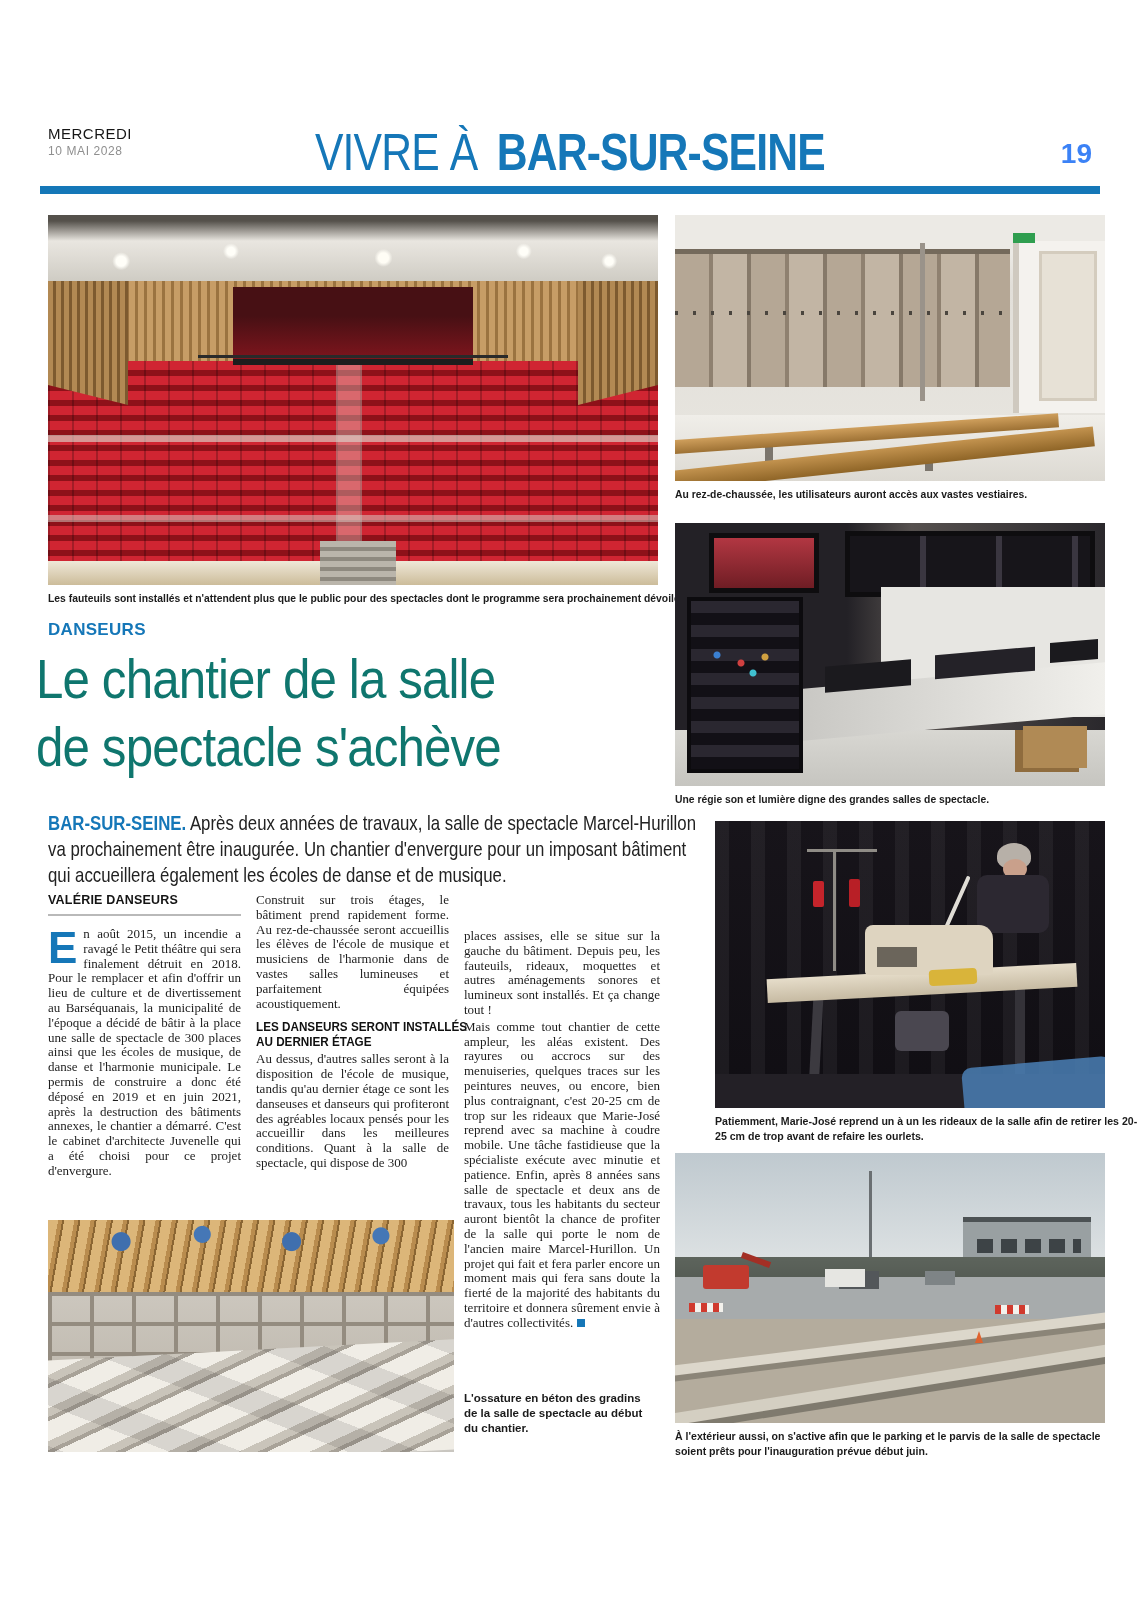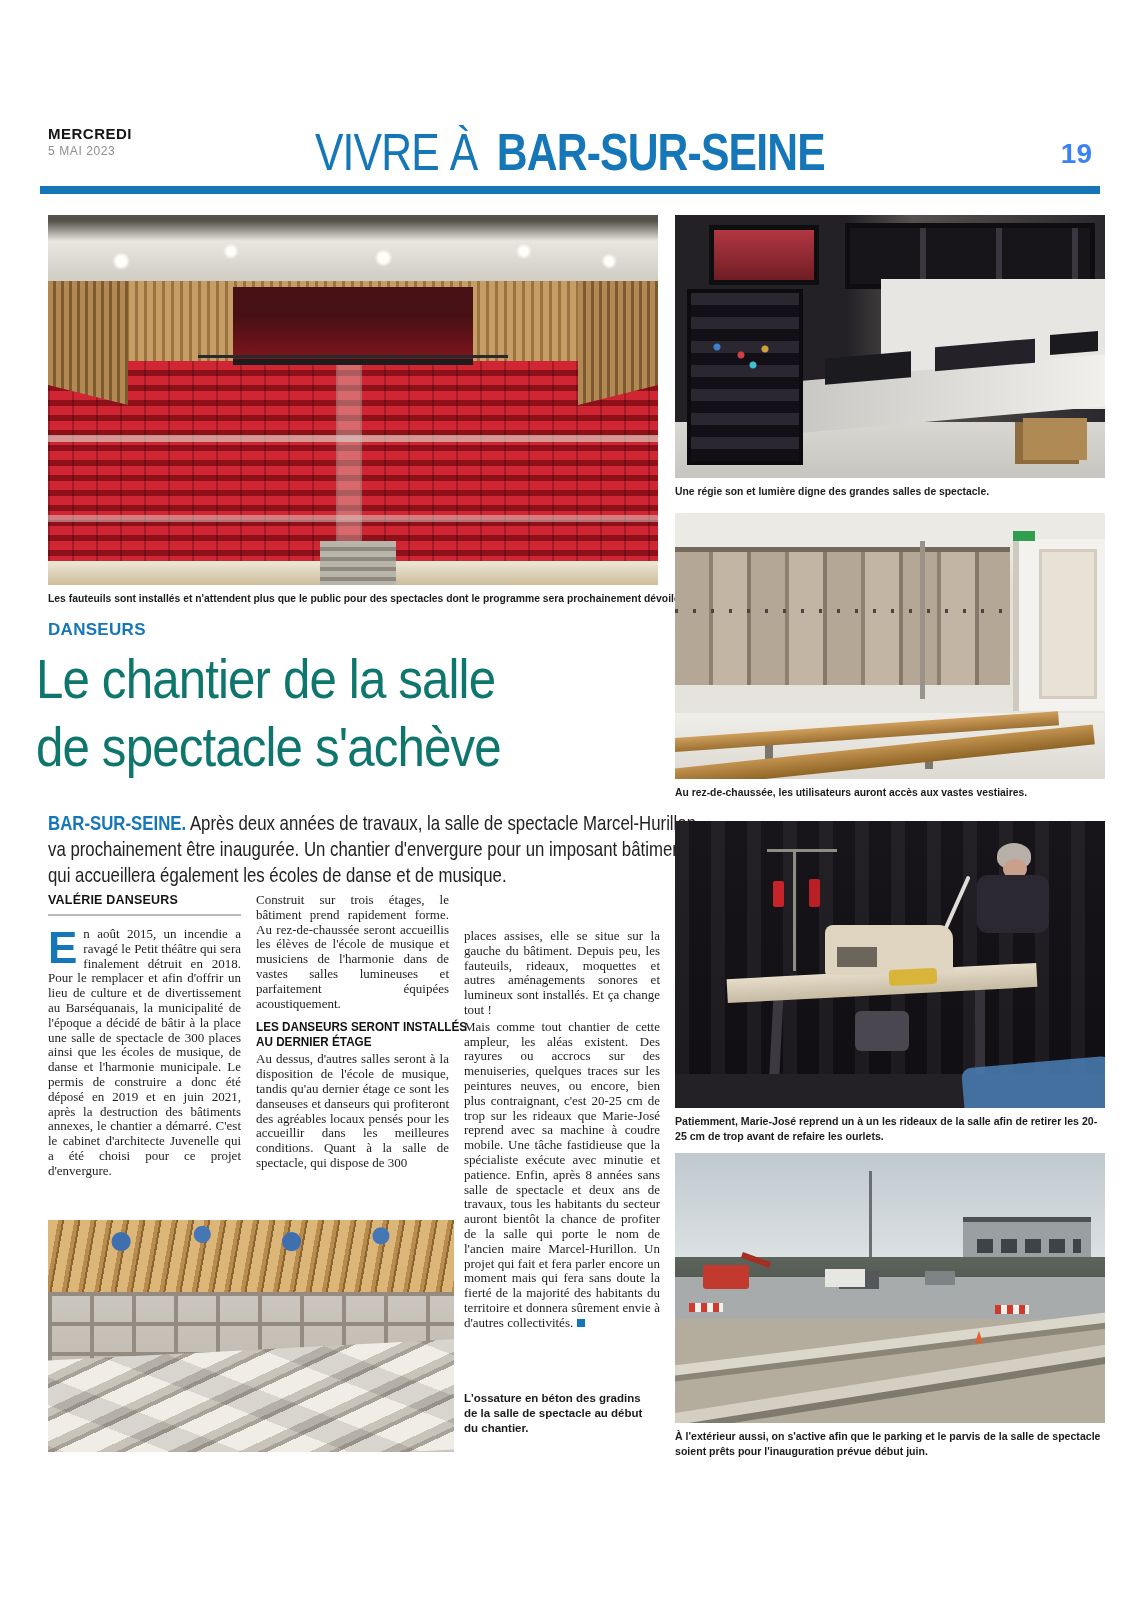--- a/index.html
+++ b/index.html
@@ -1,21 +1,21 @@
 <!DOCTYPE html>
 <html><head>
 <meta charset="utf-8">
 <style>
   html,body{margin:0;padding:0;background:#ffffff;}
   .page{position:relative;width:1140px;height:1601px;background:#fff;overflow:hidden;
         font-family:"Liberation Sans",sans-serif;color:#1e1e1e;}
 
   
   .dateblock{position:absolute;left:48px;top:126px;line-height:1.1;}
-  .day{font-size:15px;font-weight:bold;letter-spacing:.5px;color:#161616;}
+  .day{font-size:15px;font-weight:normal;letter-spacing:.5px;color:#161616;}
   .date{font-size:12px;color:#8f8f8f;letter-spacing:.6px;margin-top:2px;}
   .section-title{position:absolute;left:0;right:0;top:122px;text-align:center;white-space:nowrap;}
   .section-title .inner{display:inline-block;transform:scaleX(.82);transform-origin:center;
         font-size:52px;color:#1577b8;letter-spacing:-1px;}
   .t-light{font-weight:100;}
   .t-bold{font-weight:800;margin-left:10px;}
   .pagenum{position:absolute;right:48px;top:138px;font-size:28px;font-weight:bold;color:#3b82f6;}
   .blue-rule{position:absolute;left:40px;right:40px;top:186px;height:8px;background:#1577b8;}
 
   
@@ -57,21 +57,21 @@
   
   .right{position:absolute;left:675px;top:215px;width:430px;}
   .rblock{margin-bottom:13px;}
   .rblock .caption{margin-top:6px;}
   .ph1{height:263px;margin-bottom:0;}
   .ph2{height:266px;}
   .ph3{height:287px;}
   .ph4{height:270px;}
   .rb1{margin-bottom:14px;}
   .rb2{margin-bottom:21px;}
-  .rb3{margin-bottom:9px;}
+  .rb3{margin-bottom:9px;margin-left:40px;}
 
   
   .aud-ceiling{position:absolute;top:0;left:0;right:0;height:66px;
     background:
       radial-gradient(circle at 12% 70%,#fffef8 0 5px,rgba(255,255,255,0) 9px),
       radial-gradient(circle at 30% 55%,#fffef8 0 4px,rgba(255,255,255,0) 8px),
       radial-gradient(circle at 55% 65%,#fffdf5 0 5px,rgba(255,255,255,0) 9px),
       radial-gradient(circle at 78% 55%,#fffef8 0 4px,rgba(255,255,255,0) 8px),
       radial-gradient(circle at 92% 70%,#fffef8 0 4px,rgba(255,255,255,0) 8px),
       linear-gradient(#55514b 0 6px,#e9e6e0 26px,#cfccc4 100%);}
@@ -204,21 +204,21 @@
     background:repeating-linear-gradient(90deg,#d03a2e 0 6px,#f3f1ec 6px 12px);}
   .ext-cone{position:absolute;left:300px;top:178px;width:8px;height:12px;background:#e0622e;clip-path:polygon(50% 0,100% 100%,0 100%);}
 </style>
 </head>
 <body>
 
 <div class="page">
 
   <div class="dateblock">
     <div class="day">MERCREDI</div>
-    <div class="date">5 MAI 2023</div>
+    <div class="date">10 MAI 2028</div>
   </div>
   <div class="section-title">
     <span class="inner">
       <span class="t-light">VIVRE À</span>
       <span class="t-bold">BAR-SUR-SEINE</span>
     </span>
   </div>
   <div class="pagenum">19</div>
   <div class="blue-rule"></div>
 
@@ -275,56 +275,56 @@
 
     <div class="photo gradins-photo">
       <div class="grad-wall"></div>
       <div class="grad-roof"></div>
       <div class="grad-steps"></div>
     </div>
     <div class="caption gradins-caption">L'ossature en béton des gradins de la salle de spectacle au début du chantier.</div>
   </div>
 
   <div class="right">
-
-    <div class="rblock rb1">
-      <div class="photo ph1">
-        <div class="reg-bg"></div>
-        <div class="reg-winred"></div>
-        <div class="reg-winblk"></div>
-        <div class="reg-wall"></div>
-        <div class="reg-floor"></div>
-        <div class="reg-desk"></div>
-        <div class="reg-console1"></div>
-        <div class="reg-console2"></div>
-        <div class="reg-console3"></div>
-        <div class="reg-rack"></div>
-        <div class="reg-cables"></div>
-        <div class="reg-box"></div>
-      </div>
-      <div class="caption nowrap"><span class="squeeze">Une régie son et lumière digne des grandes salles de spectacle.</span></div>
-    </div>
 
     <div class="rblock rb2">
       <div class="photo ph2">
         <div class="ves-bg"></div>
         <div class="ves-lockers"></div>
         <div class="ves-toprail"></div>
         <div class="ves-hooks"></div>
         <div class="ves-pole"></div>
         <div class="ves-door"></div>
         <div class="ves-doorleaf"></div>
         <div class="ves-exit"></div>
         <div class="ves-floor"></div>
         <div class="ves-leg1"></div>
         <div class="ves-leg2"></div>
         <div class="ves-bench1"></div>
         <div class="ves-bench2"></div>
       </div>
       <div class="caption nowrap"><span class="squeeze">Au rez-de-chaussée, les utilisateurs auront accès aux vastes vestiaires.</span></div>
+    </div>
+
+    <div class="rblock rb1">
+      <div class="photo ph1">
+        <div class="reg-bg"></div>
+        <div class="reg-winred"></div>
+        <div class="reg-winblk"></div>
+        <div class="reg-wall"></div>
+        <div class="reg-floor"></div>
+        <div class="reg-desk"></div>
+        <div class="reg-console1"></div>
+        <div class="reg-console2"></div>
+        <div class="reg-console3"></div>
+        <div class="reg-rack"></div>
+        <div class="reg-cables"></div>
+        <div class="reg-box"></div>
+      </div>
+      <div class="caption nowrap"><span class="squeeze">Une régie son et lumière digne des grandes salles de spectacle.</span></div>
     </div>
 
     <div class="rblock rb3">
       <div class="photo ph3">
         <div class="sew-bg"></div>
         <div class="sew-hair"></div>
         <div class="sew-face"></div>
         <div class="sew-body"></div>
         <div class="sew-lamp-arm"></div>
         <div class="sew-lamp-head"></div>

